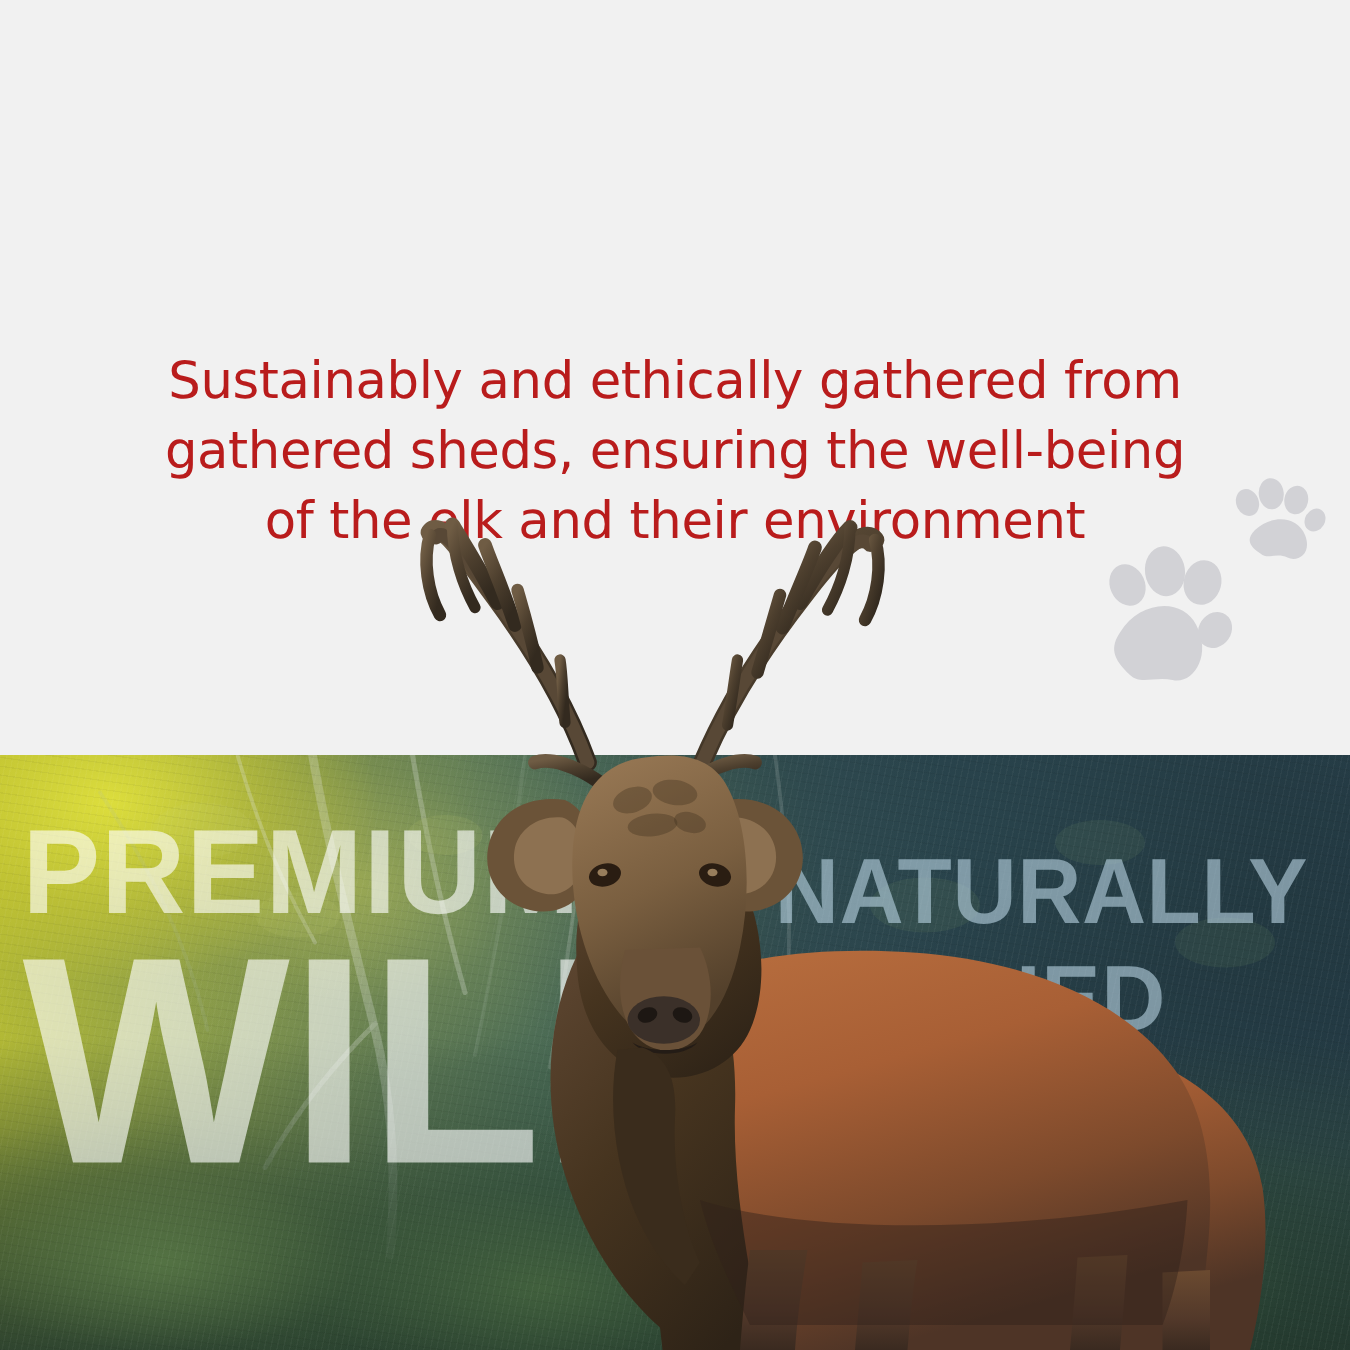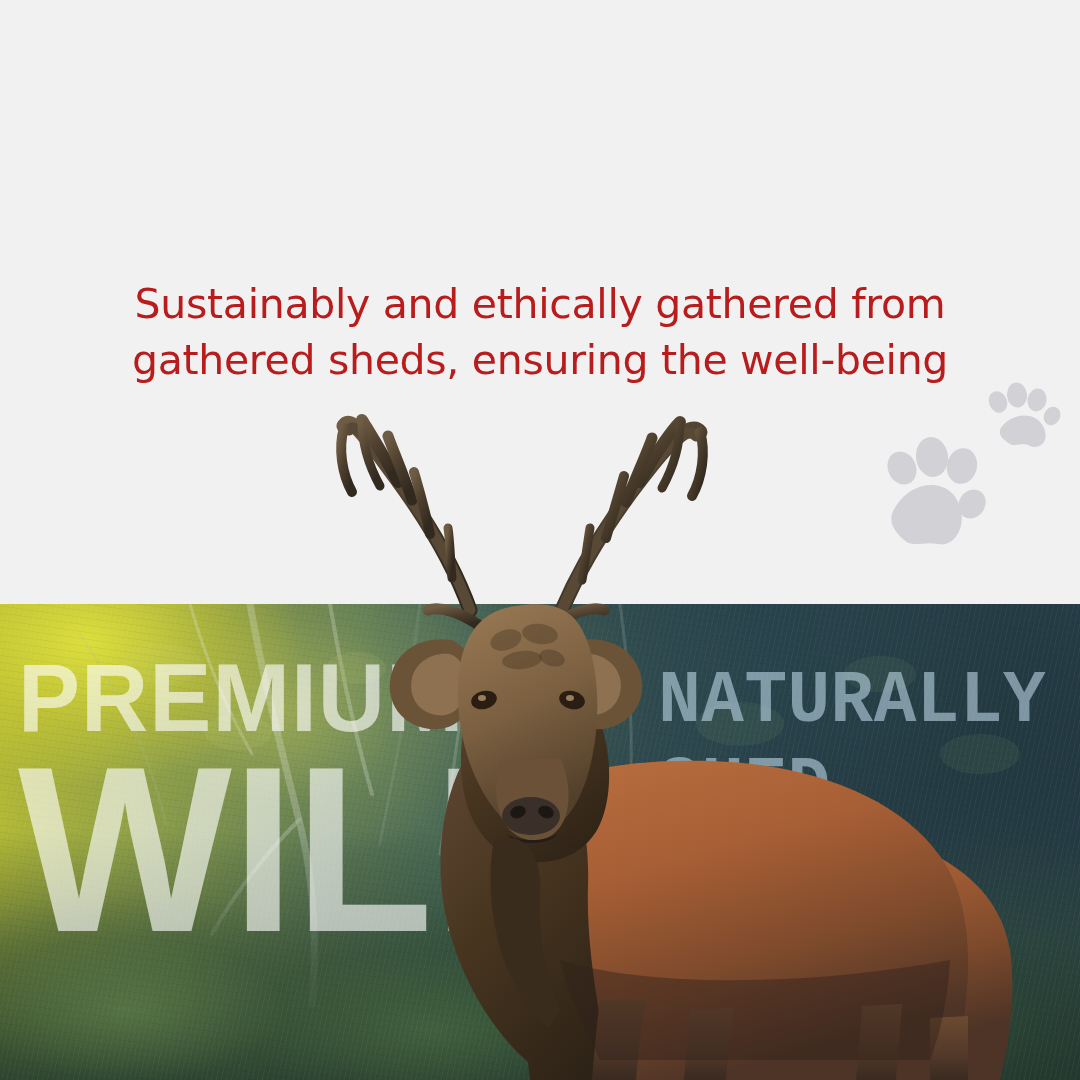--- a/index.html
+++ b/index.html
@@ -153,26 +153,26 @@
     font-size: 236px;
     letter-spacing: 0px;
     margin-top: 6px;
     transform: scaleX(0.96);
     transform-origin: left top;
   }
 
   .ov-right {
     position: absolute;
     right: 34px;
-    top: 62px;
+    top: 74px;
     z-index: 4;
-    font-family: Liberation Mono, monospace;
+    font-family: Liberation Sans, sans-serif;
     font-weight: 700;
     color: rgba(186,214,228,0.60);
-    text-align: left;
+    text-align: center;
     line-height: 0.95;
   }
   .ov-right .w-naturally {
     display: block;
     font-size: 74px;
     letter-spacing: 0.5px;
     transform: scaleX(0.96);
     transform-origin: right top;
   }
   .ov-right .w-shed {
@@ -198,20 +198,21 @@
 <body>
 
 <div id="poster">
 
   <div class="top-panel"></div>
 
 
   <div class="body-copy">
     <span class="line">Sustainably and ethically gathered from</span>
     <span class="line">gathered sheds, ensuring the well-being</span>
+    <span class="line">of the elk and their environment</span>
   </div>
 
   <svg class="paws" viewBox="0 0 200 200">
     <g fill="#d2d2d6">
       <ellipse cx="118" cy="22" rx="9" ry="11" transform="rotate(-22 118 22)"></ellipse>
       <ellipse cx="137" cy="15" rx="10" ry="12.5" transform="rotate(-6 137 15)"></ellipse>
       <ellipse cx="157" cy="20" rx="9.5" ry="11.5" transform="rotate(12 157 20)"></ellipse>
       <ellipse cx="172" cy="36" rx="8" ry="9.5" transform="rotate(30 172 36)"></ellipse>
       <path d="M124 44 C138 31 158 33 164 48 C170 63 158 70 150 66 C142 62 135 67 130 64 C120 58 116 52 124 44 Z"></path>
     </g>

